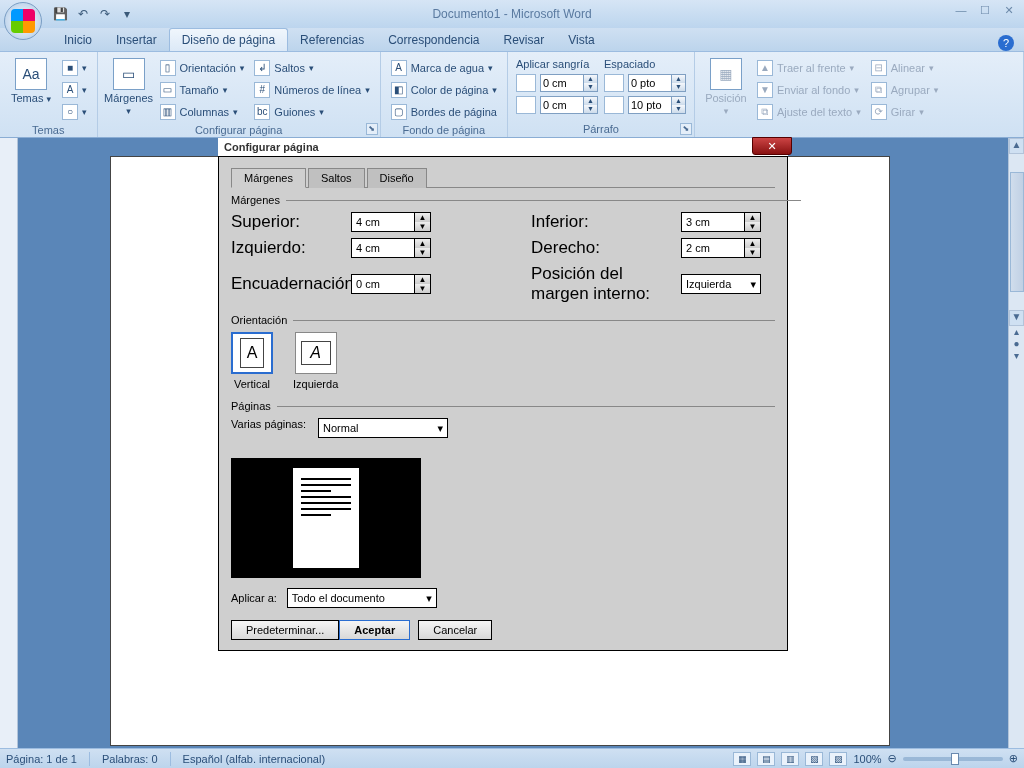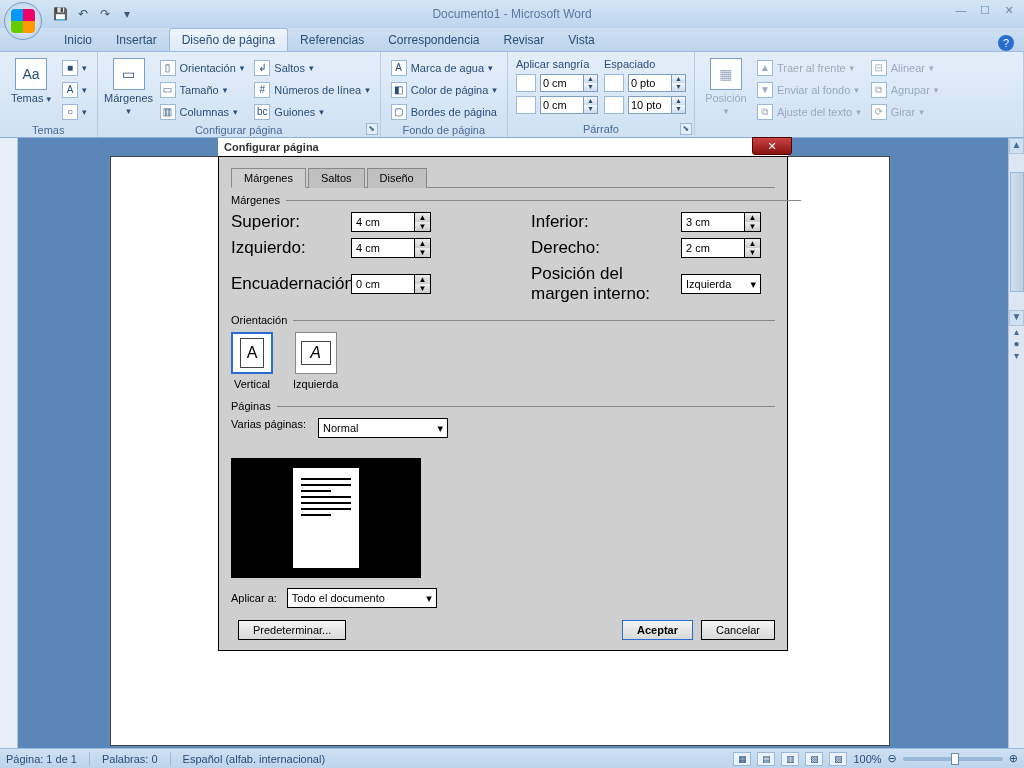--- a/index.html
+++ b/index.html
@@ -75,21 +75,21 @@
 .orient-opt{display:flex;flex-direction:column;align-items:center;gap:4px;font-size:11px;}
 .orient-box{width:42px;height:42px;border:1px solid #888;background:#fff;display:flex;align-items:center;justify-content:center;}
 .orient-box.sel{border:2px solid #2a6dd0;}
 .orient-box .pg{width:24px;height:30px;border:1px solid #444;background:#fff;display:flex;align-items:center;justify-content:center;font-size:16px;}
 .orient-box .pg.h{width:30px;height:24px;font-style:italic;}
 .preview-box{width:190px;height:120px;background:#000;display:flex;align-items:center;justify-content:center;}
 .preview-page{width:66px;height:100px;background:#fff;padding:10px 8px;}
 .preview-page .ln{height:2px;background:#000;margin-bottom:4px;}
 .preview-page .ln.short{width:60%;}
 .apply-row{display:flex;align-items:center;gap:10px;margin-top:10px;}
-.dlg-buttons{display:flex;justify-content:space-between;margin-top:12px;margin-left:7px;}
+.dlg-buttons{display:flex;margin-top:12px;}
 .dlg-btn{border:1px solid #000;background:linear-gradient(#f5f5f5,#d8d8d8);padding:3px 14px;font-size:11px;}
 .dlg-btn.primary{border:1px solid #2a6dd0;font-weight:bold;}
 .dlg-right{display:flex;gap:8px;}
 
 
 .statusbar{position:absolute;left:0;right:0;bottom:0;height:20px;background:linear-gradient(#cfe0f2,#bcd4ec);border-top:1px solid #9cbce0;display:flex;align-items:center;font-size:11px;color:#2a4e78;padding:0 6px;gap:12px;}
 .statusbar .sep{width:1px;height:14px;background:#9cbce0;}
 .status-right{margin-left:auto;display:flex;align-items:center;gap:6px;}
 .view-btn{width:18px;height:14px;border:1px solid #9ab8d7;background:#eaf2fb;font-size:9px;text-align:center;line-height:12px;}
 .zoom-slider{width:100px;height:4px;background:#9ab8d7;position:relative;border-radius:2px;}

